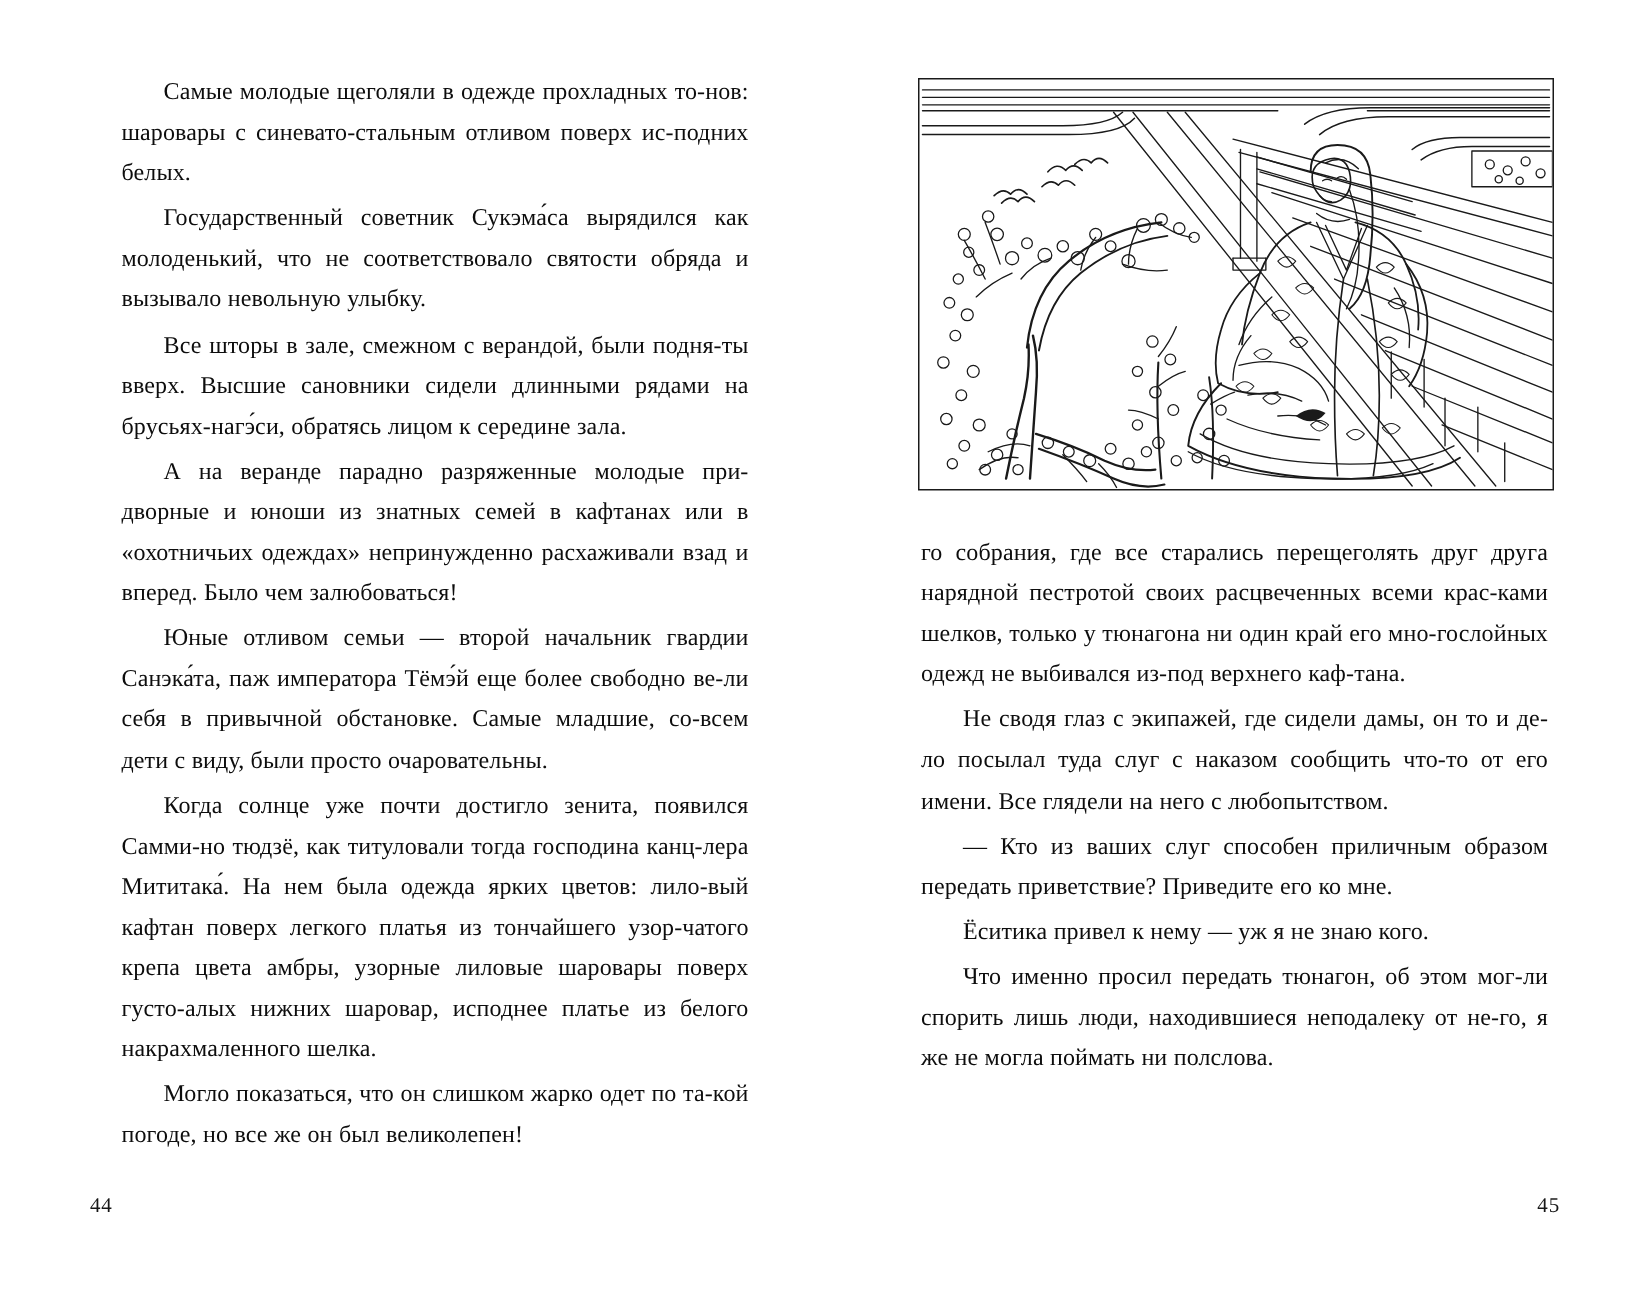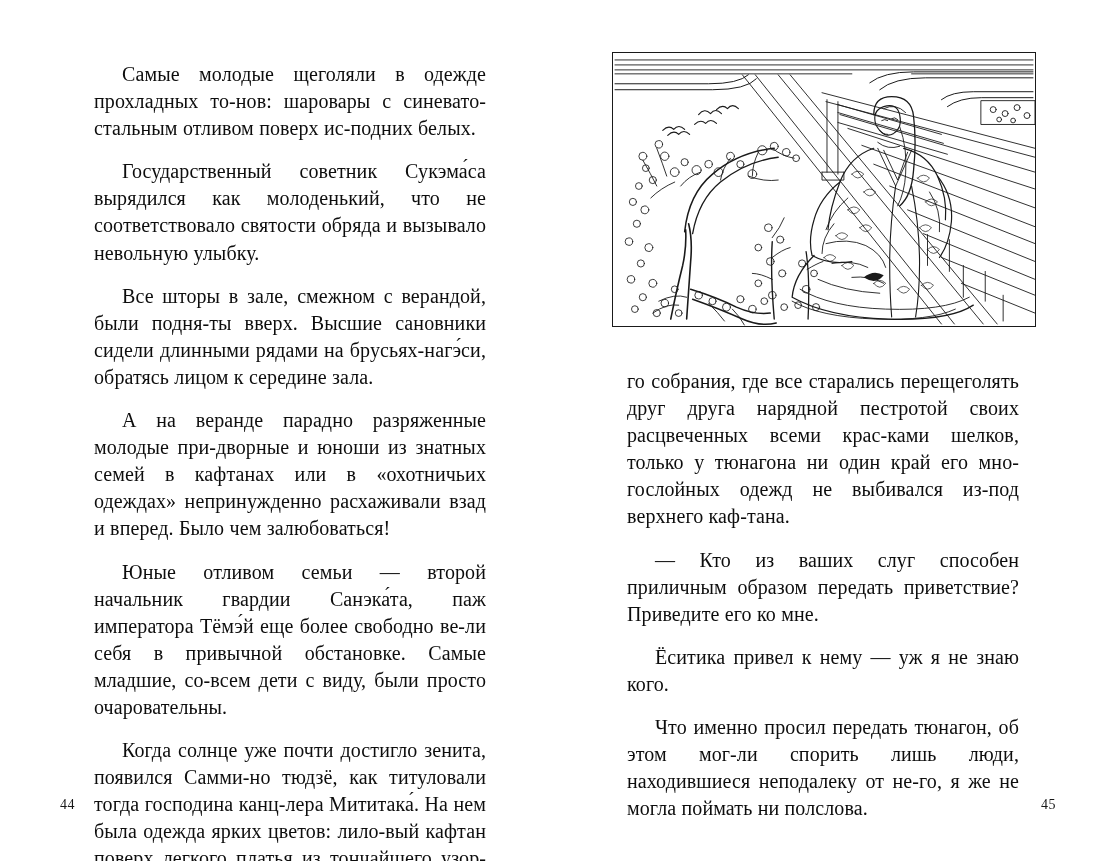--- a/index.html
+++ b/index.html
@@ -23,24 +23,24 @@
   
   .page-column {
     position: absolute;
     top: 45px;
     width: 424px;
   }
   .page-column.left  { left: 78px; }
   .page-column.right { left: 611px; width: 424px; }
 
   .body-text p {
-    margin: 16px;
+    margin: 3px;
     text-indent: 28px;
     text-align: justify;
-    font-size: 20px;
+    font-size: 16px;
     line-height: 27.1px;
     letter-spacing: 0.005em;
     hyphens: manual;
     -webkit-hyphens: manual;
     word-spacing: 0.01em;
   }
   .body-text p.cont {
     text-indent: 0;
   }
 
@@ -67,21 +67,21 @@
 
   
   .folio {
     position: absolute;
     bottom: 48px;
     font-size: 14px;
     letter-spacing: 0.04em;
     color: #171717;
   }
   .folio.left  { left: 60px; }
-  .folio.right { left: 1014px; width: 26px; text-align: right; margin-left: 16px; }
+  .folio.right { left: 1014px; width: 26px; text-align: right; }
 </style>
 </head>
 <body>
 
 <div class="page-spread">
 
   <div class="page-column left body-text">
     <p>Самые молодые щеголяли в одежде прохладных то-нов: шаровары с синевато-стальным отливом поверх ис-подних белых.</p>
     <p>Государственный советник Сукэма́са вырядился как молоденький, что не соответствовало святости обряда и вызывало невольную улыбку.</p>
     <p>Все шторы в зале, смежном с верандой, были подня-ты вверх. Высшие сановники сидели длинными рядами на брусьях-нагэ́си, обратясь лицом к середине зала.</p>
@@ -317,20 +317,21 @@
             <path d="M252 226 q10 -8 20 -2 q-8 10 -20 2 Z" fill="#1a1a1a" stroke="none"></path>
           </g>
 
         </g>
       </svg>
     </div>
   </div>
 
   <div class="page-column right body-text" style="top: 352px;">
     <p class="cont">го собрания, где все старались перещеголять друг друга нарядной пестротой своих расцвеченных всеми крас-ками шелков, только у тюнагона ни один край его мно-гослойных одежд не выбивался из-под верхнего каф-тана.</p>
+    <p>Не сводя глаз с экипажей, где сидели дамы, он то и де-ло посылал туда слуг с наказом сообщить что-то от его имени. Все глядели на него с любопытством.</p>
     <p>— Кто из ваших слуг способен приличным образом передать приветствие? Приведите его ко мне.</p>
     <p>Ёситика привел к нему — уж я не знаю кого.</p>
     <p>Что именно просил передать тюнагон, об этом мог-ли спорить лишь люди, находившиеся неподалеку от не-го, я же не могла поймать ни полслова.</p>
 
   </div>
 
   <div class="folio right">45</div>
 
 </div>
 

